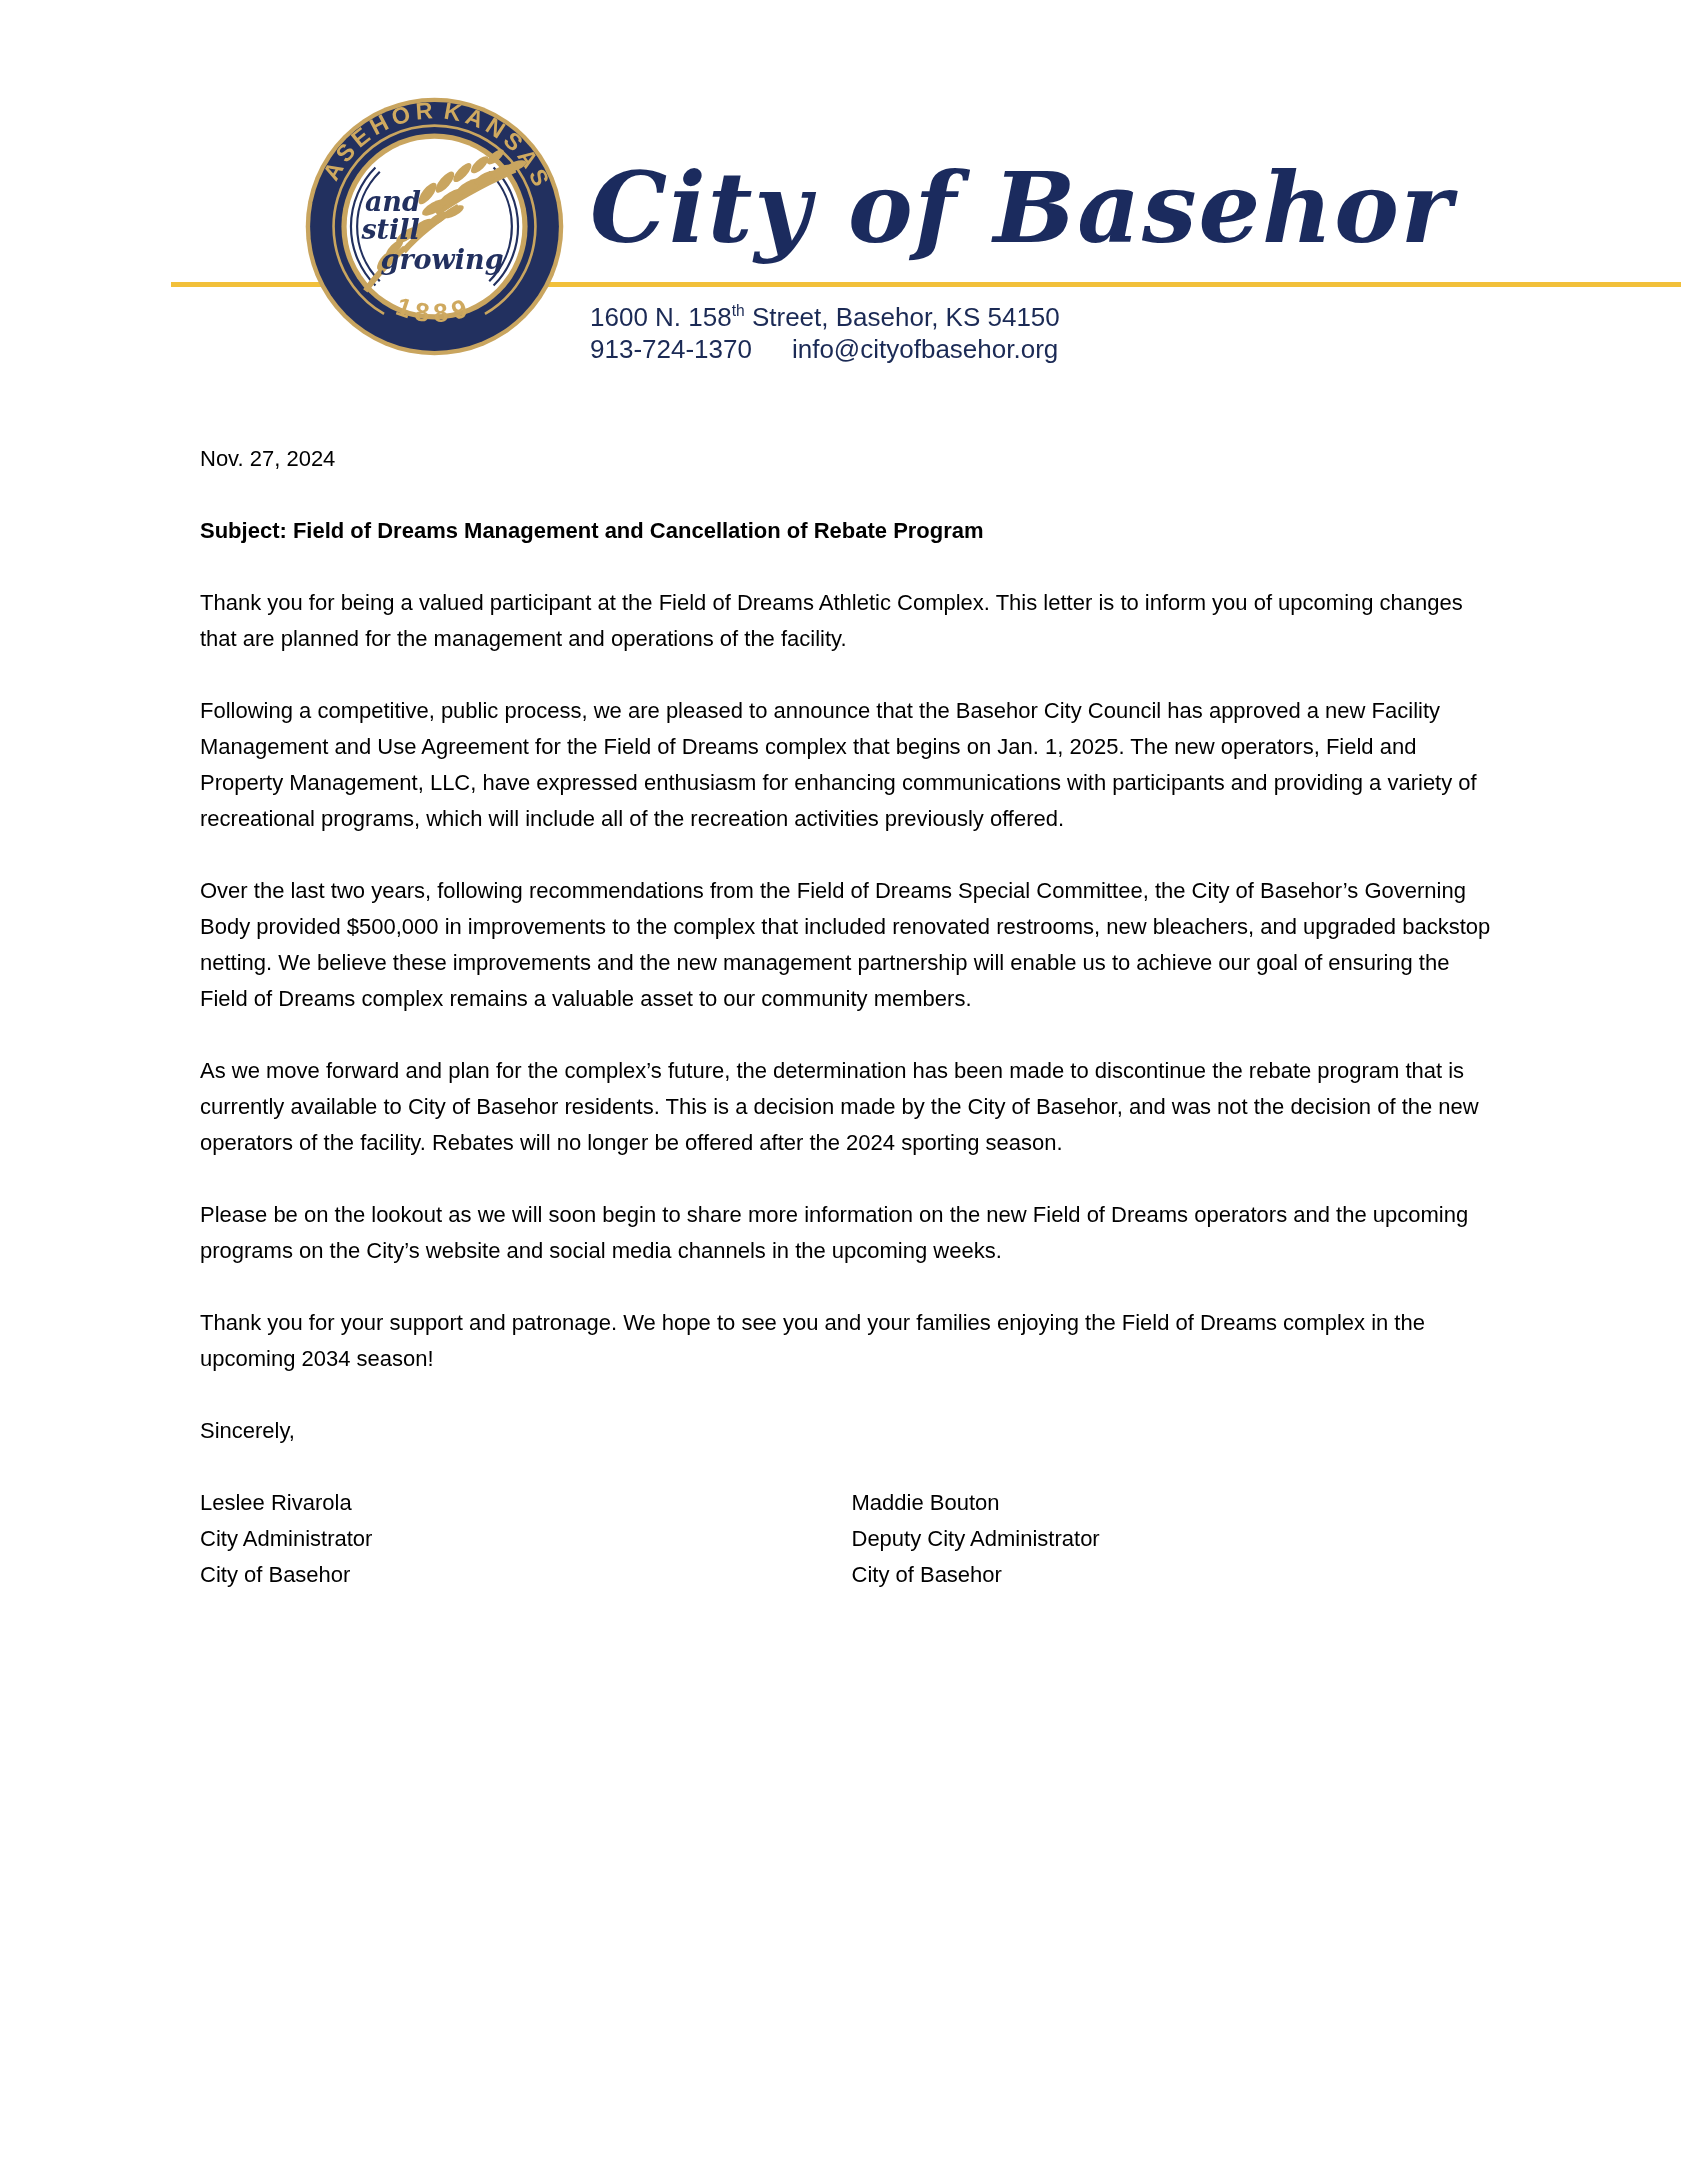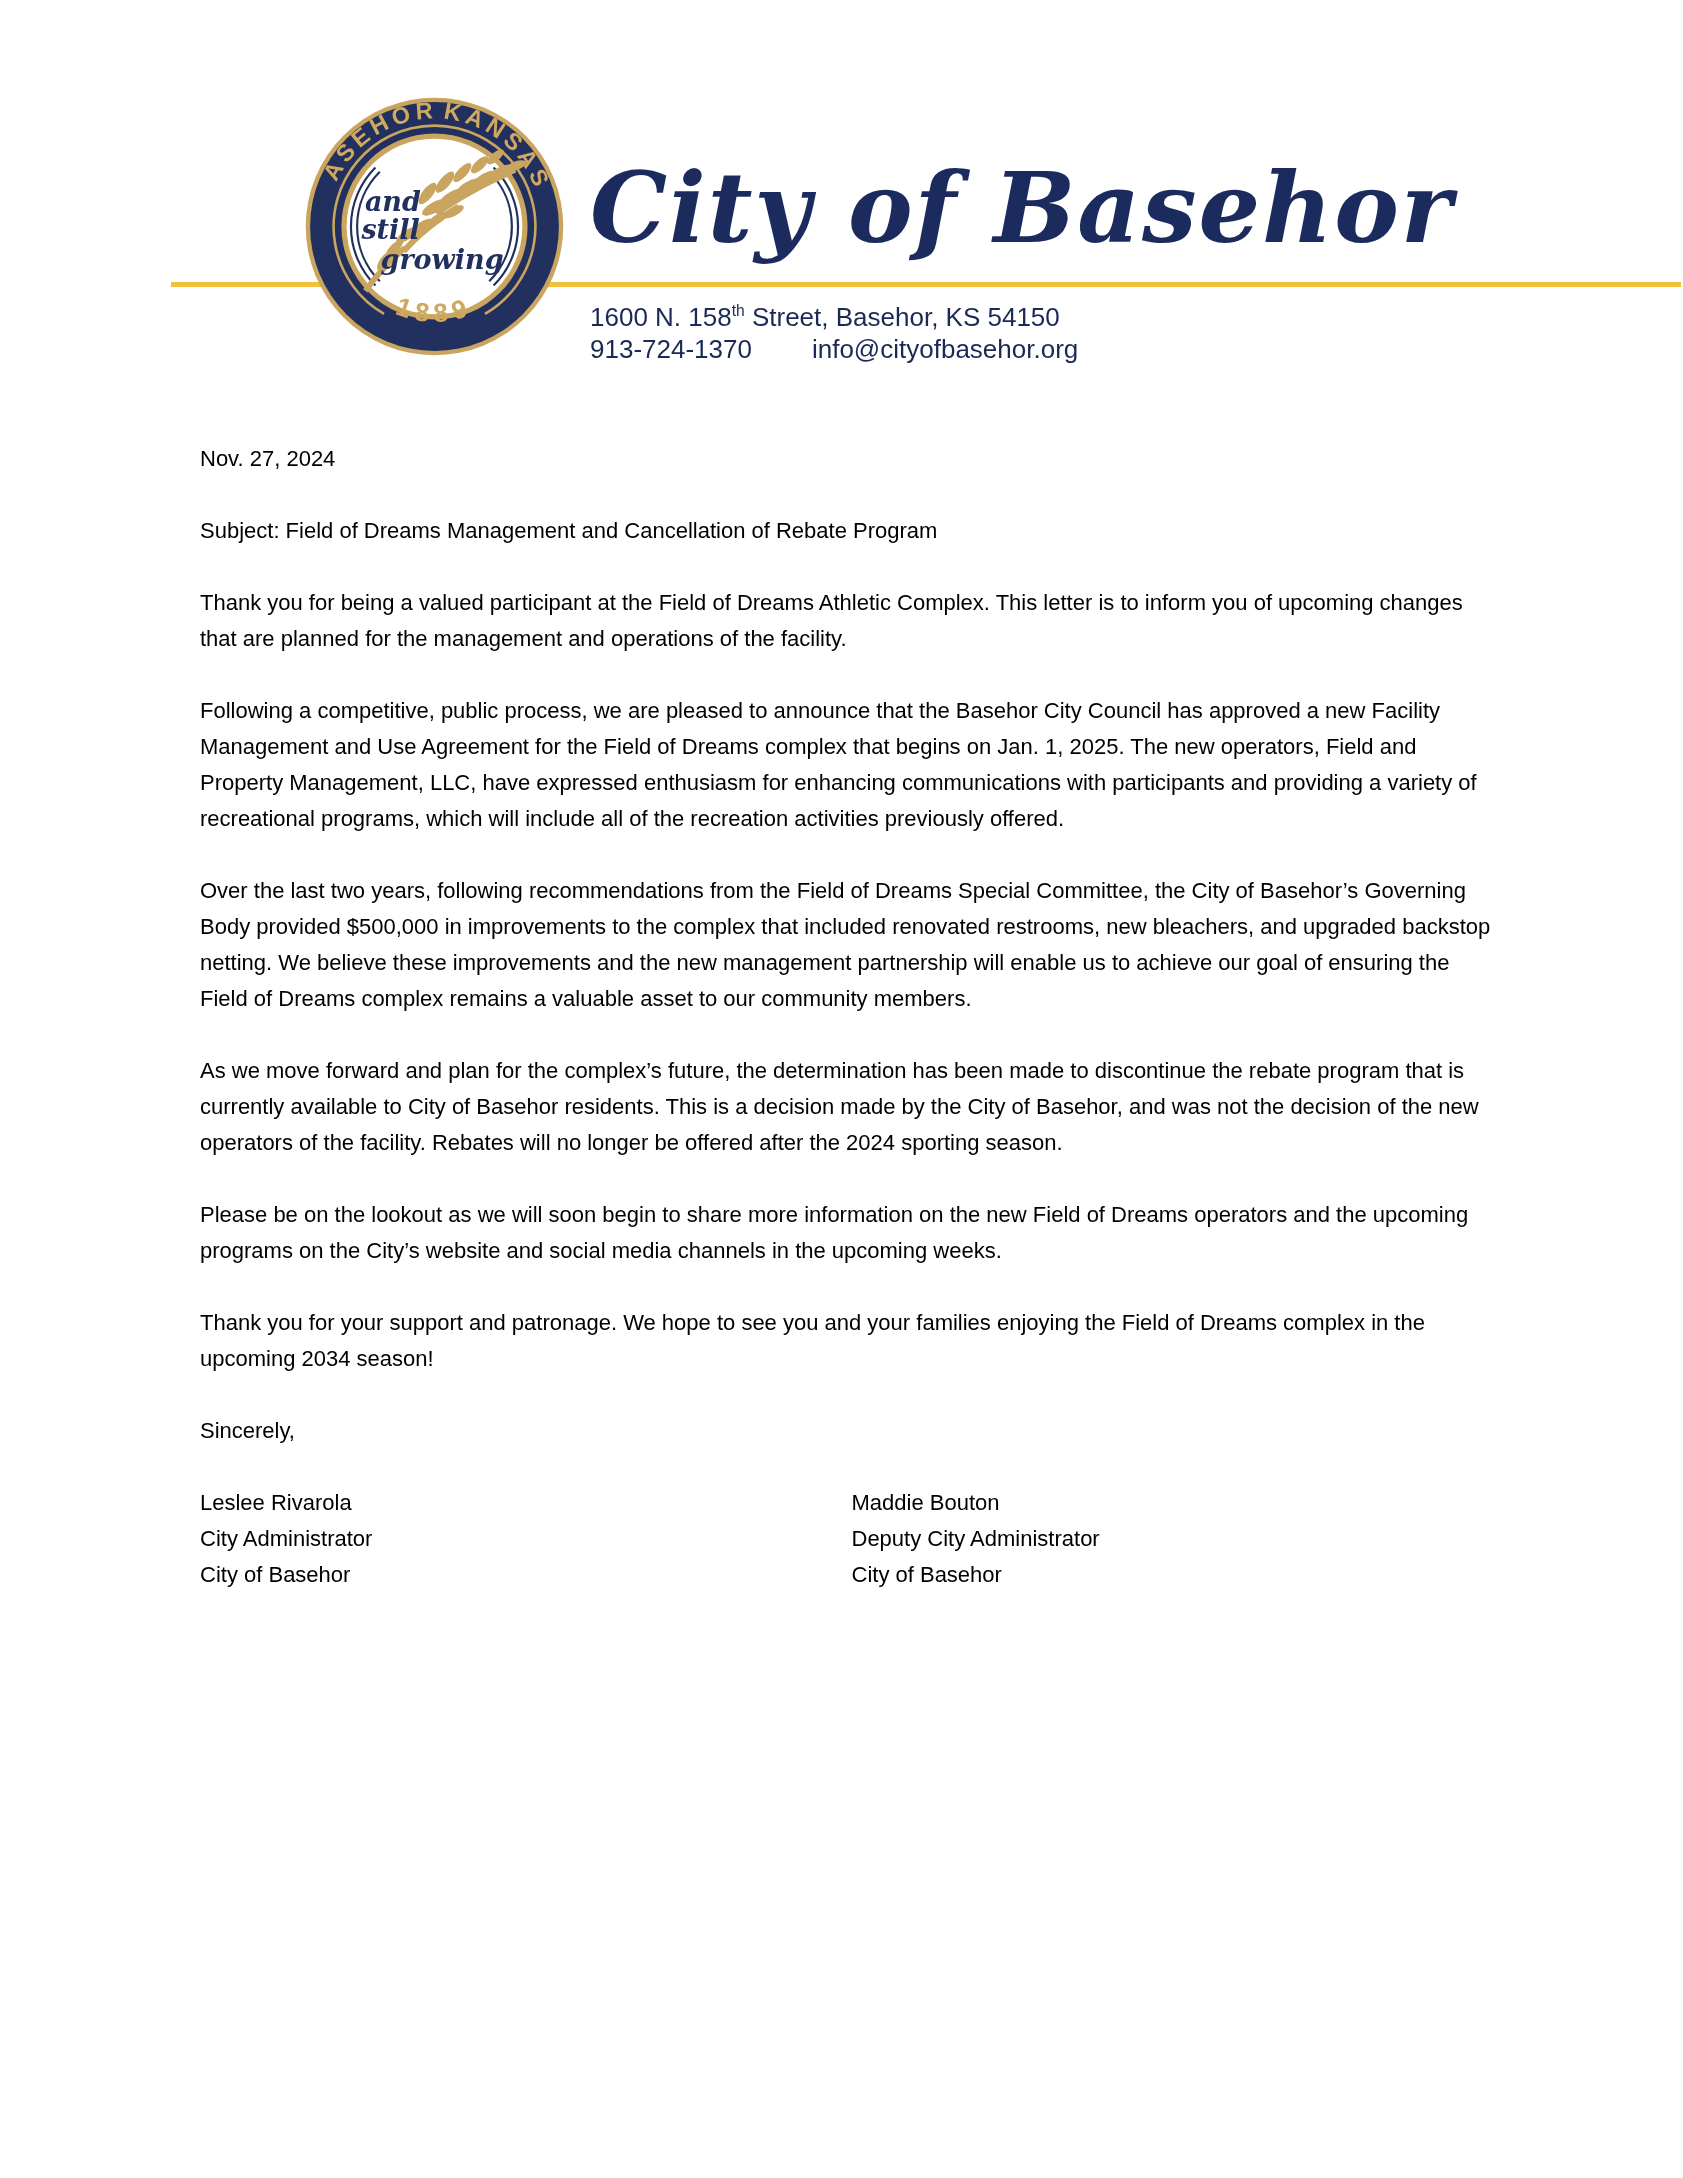--- a/index.html
+++ b/index.html
@@ -23,28 +23,28 @@
     position:absolute;left:590px;top:160px;z-index:2;
     font-family:"DejaVu Serif",serif;font-style:italic;font-weight:bold;
     font-size:97px;line-height:1;color:#1b2b5e;letter-spacing:1.8px;
     white-space:nowrap;
   }
   .address{
     position:absolute;left:590px;top:301px;z-index:2;
     color:#1b2a55;font-size:26px;line-height:32px;white-space:nowrap;
   }
   .address sup{font-size:0.6em;vertical-align:super;line-height:0;margin-top:16px;}
-  .address .email{margin-left:60px;}
+  .address .email{margin-left:40px;}
   
   .letter{
     position:absolute;left:200px;top:441px;width:1303px;
     color:#000;font-size:22px;line-height:36px;
   }
   .letter p{margin:0 0 36px 0;}
-  .letter .subject{font-weight:normal;}
+  .letter .subject{font-weight:bold;}
   .signatures{display:flex;margin-top:0;justify-content:center;}
   .sig-col{width:795px;}
   .sig-col div{line-height:36px;}
   
   .seal-ring-text{
     font-family:"Liberation Sans",sans-serif;font-weight:bold;
   }
   .seal-tagline{
     font-family:"DejaVu Serif",serif;font-style:italic;font-weight:bold;
   }

